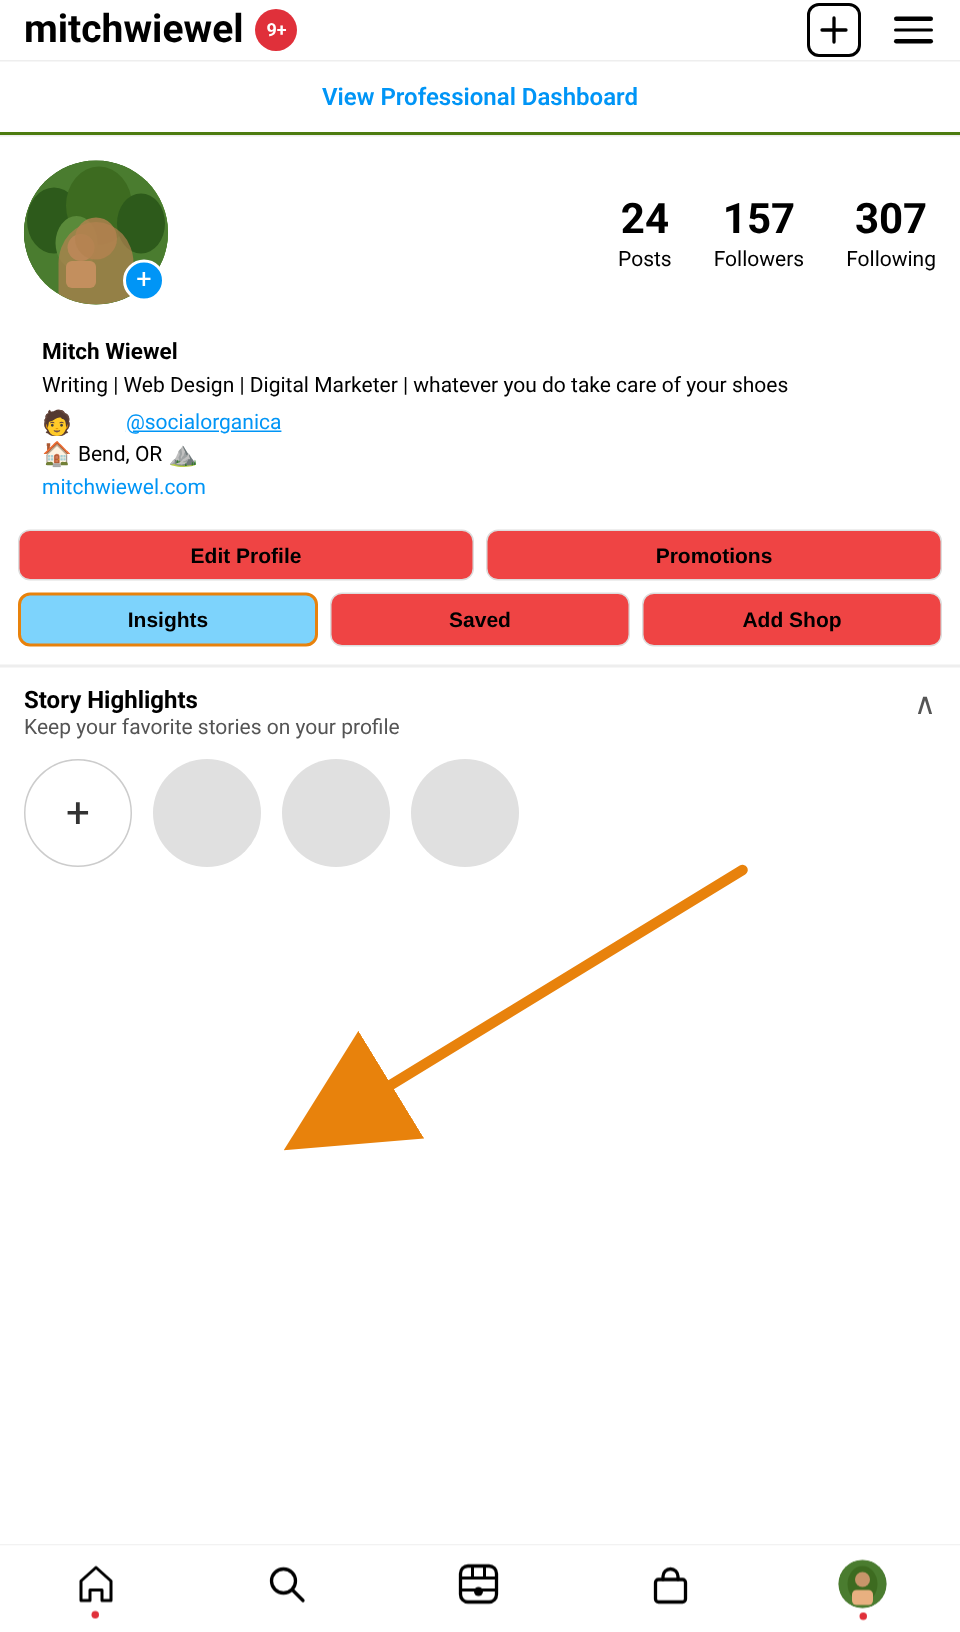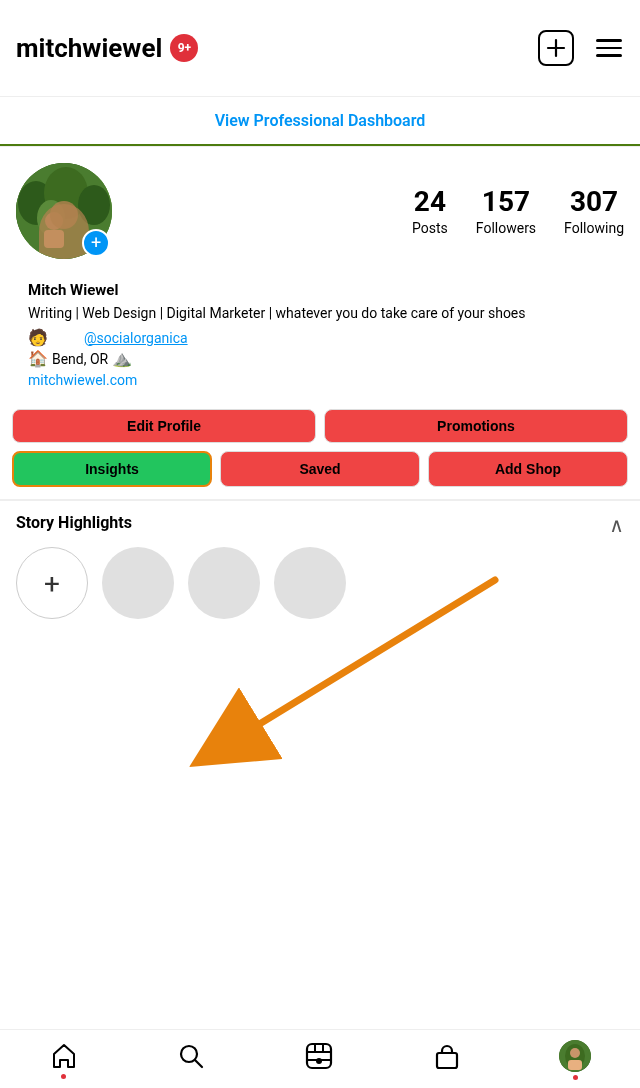--- a/index.html
+++ b/index.html
@@ -11,21 +11,21 @@
       min-height: 1088px;
       position: relative;
       overflow-x: hidden;
     }
 
     
     .header {
       display: flex;
       align-items: center;
       justify-content: space-between;
-      padding: 28px 16px;
+      padding: 0 16px;
       border-bottom: 1px solid #eee;
     }
     .header-left {
       display: flex;
       align-items: center;
       gap: 8px;
     }
     .username-text {
       font-size: 26px;
       font-weight: 700;
@@ -426,21 +426,21 @@
 
 <div style="display:grid; grid-template-columns:1fr 1fr; gap:8px; padding:8px 12px 4px;">
   <button class="action-btn">
     <span>Edit Profile</span>
   </button>
   <button class="action-btn">
     <span>Promotions</span>
   </button>
 </div>
 <div style="display:grid; grid-template-columns:1fr 1fr 1fr; gap:8px; padding:4px 12px 12px;">
-  <button class="action-btn highlighted" style="border:2.5px solid #e8820c; background:#22c55e;">
+  <button class="action-btn highlighted" style="border:2.5px solid #e8820c; background:#7dd3fc;">
     <span>Insights</span>
   </button>
   <button class="action-btn">
     <span>Saved</span>
   </button>
   <button class="action-btn">
     <span>Add Shop</span>
   </button>
 </div>
 
@@ -452,20 +452,21 @@
     </marker>
   </defs>
   <line x1="340" y1="10" x2="70" y2="175" stroke="#e8820c" stroke-width="7" marker-end="url(#arrowhead)" stroke-linecap="round"></line>
 </svg>
 
 <div class="divider"></div>
 <div class="highlights-section">
   <div class="highlights-header">
     <div>
       <div class="highlights-title">Story Highlights</div>
+      <div class="highlights-sub">Keep your favorite stories on your profile</div>
     </div>
     <div class="chevron-up">∧</div>
   </div>
   <div class="highlights-row">
     <div class="highlight-item">
       <div class="highlight-circle add-circle">
         <span class="highlight-plus">+</span>
       </div>
     </div>
     <div class="highlight-item">

